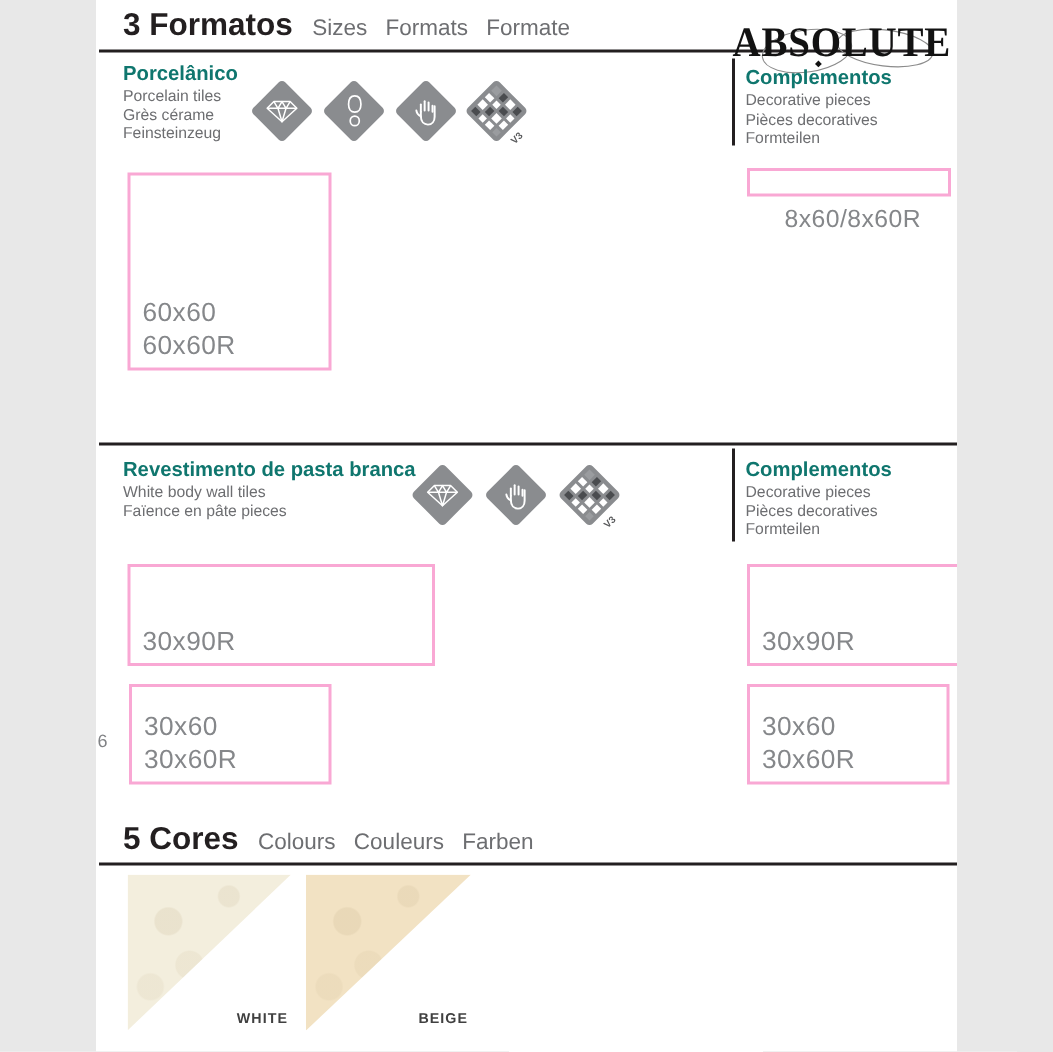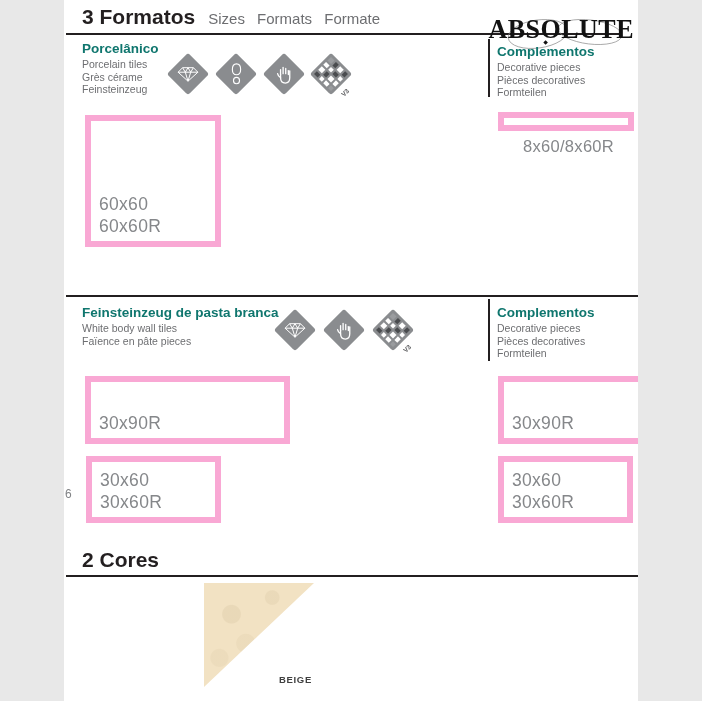--- a/index.html
+++ b/index.html
@@ -16,21 +16,21 @@
   .sec-head { position:absolute; display:flex; align-items:baseline; gap:13px; white-space:nowrap; }
   .sec-head .t { font-size:21px; font-weight:bold; color:#231f20; }
   .sec-head .s { font-size:15px; color:#6d6e71; word-spacing:8px; }
 
   
   .blk { position:absolute; }
   .blk .bt { font-size:13.5px; font-weight:bold; color:#0f766e; margin:0 0 2px 0; }
   .blk .bs { font-size:10.5px; color:#6d6e71; line-height:12.5px; }
 
   
-  .tile { position:absolute; border:6px solid #f9a8d4; background:#fff; box-sizing:border-box; }
+  .tile { position:absolute; border:2px solid #f9a8d4; background:#fff; box-sizing:border-box; }
   .tile .tl { position:absolute; left:8px; bottom:4px; font-size:17.5px; color:#85878a; line-height:22px; letter-spacing:0.3px; }
   .size-out { position:absolute; font-size:16.5px; color:#85878a; letter-spacing:0.3px; }
 
   
   .dmd { position:absolute; width:46px; height:46px; }
   .dmd-sq { position:absolute; left:8px; top:8px; width:30px; height:30px;
             background:#8a8c8f; transform:rotate(45deg); border-radius:3px; }
   .dmd-glyph { position:absolute; inset:0; display:flex; align-items:center; justify-content:center; }
   .dmd-badge { position:absolute; left:7px; bottom:5px; transform:rotate(-45deg);
                color:#fff; font-size:7px; font-weight:bold; }
@@ -162,21 +162,21 @@
       <div>60x60R</div>
     </div>
   </div>
 
   <div class="tile" style="left:434px; top:112px; width:136px; height:19px;"></div>
   <div class="size-out" style="left:432px; top:137px;margin-left:27px;">8x60/8x60R</div>
 
   <div class="hrule" style="left:2px; top:295px; width:698px;"></div>
 
   <div class="blk" style="left:18px; top:305px; width:220px;">
-    <div class="bt">Feinsteinzeug de pasta branca</div>
+    <div class="bt">Revestimento de pasta branca</div>
     <div class="bs">White body wall tiles</div>
     <div class="bs">Faïence en pâte pieces</div>
   </div>
 
   <div class="dmd" style="left:208px; top:307px;">
     <div class="dmd-sq"></div>
     <div class="dmd-glyph">
       <svg width="24" height="18" viewBox="0 0 26 20" fill="none" stroke="#ffffff" stroke-width="1.1" stroke-linejoin="round">
         <path d="M7 3 L19 3 L24 8 L13 18 L2 8 Z"></path>
         <path d="M2 8 H24 M7 3 L10 8 M19 3 L16 8 M10 8 L13 3 L16 8 M10 8 L13 18 L16 8"></path>
@@ -250,23 +250,28 @@
   <div class="tile" style="left:434px; top:456px; width:135px; height:67px;">
     <div class="tl">
       <div>30x60</div>
       <div>30x60R</div>
     </div>
   </div>
 
   <div class="page-num">6</div>
 
   <div class="sec-head" style="left:18px; top:548px;">
-    <span class="t">2 Cores</span>
+    <span class="t">5 Cores</span>
+    <span class="s">Colours Couleurs Farben</span>
   </div>
   <div class="hrule" style="left:2px; top:575px; width:698px;"></div>
 
+  <div class="swatch" style="left:21px; top:583px; width:109px; height:104px;">
+    <div class="swatch-tri" style="background-color: rgb(243, 238, 221);"></div>
+    <span class="swatch-label">WHITE</span>
+  </div>
 
   <div class="swatch" style="left:140px; top:583px; width:110px; height:104px;">
     <div class="swatch-tri" style="background-color: rgb(242, 226, 195);"></div>
     <span class="swatch-label">BEIGE</span>
   </div>
 
 </div>
 
 </body></html>

